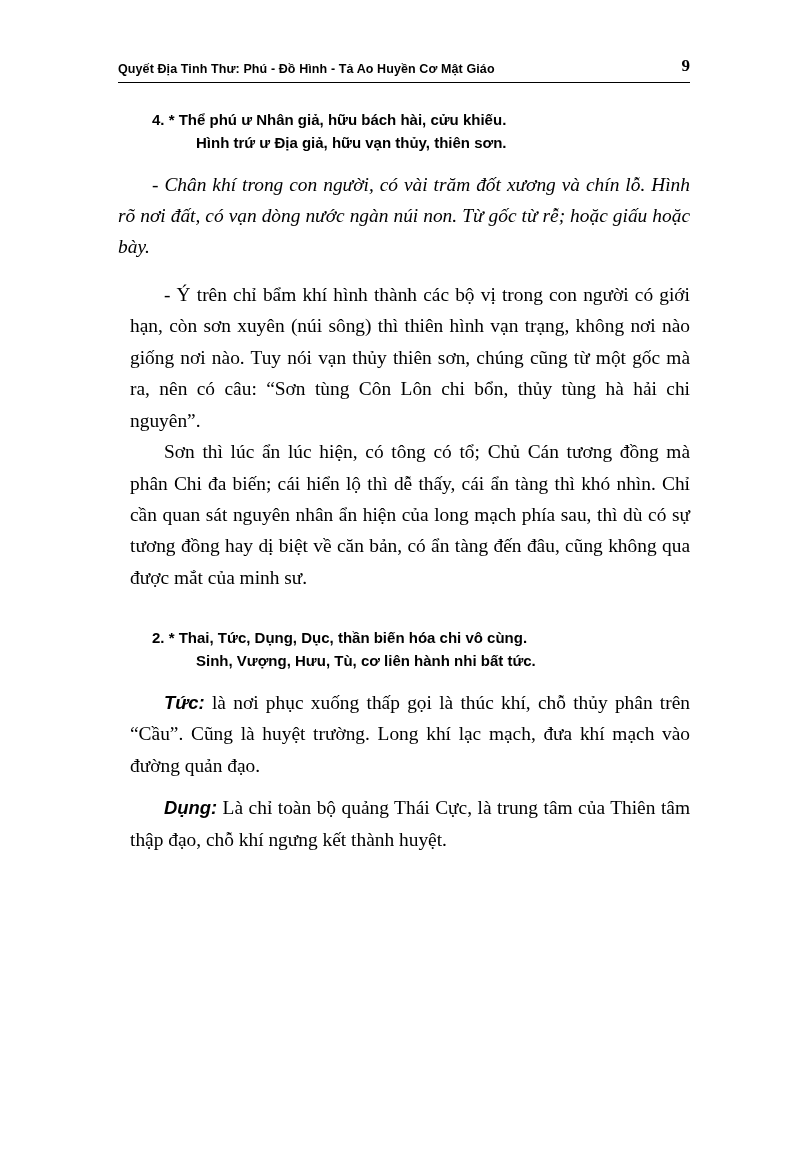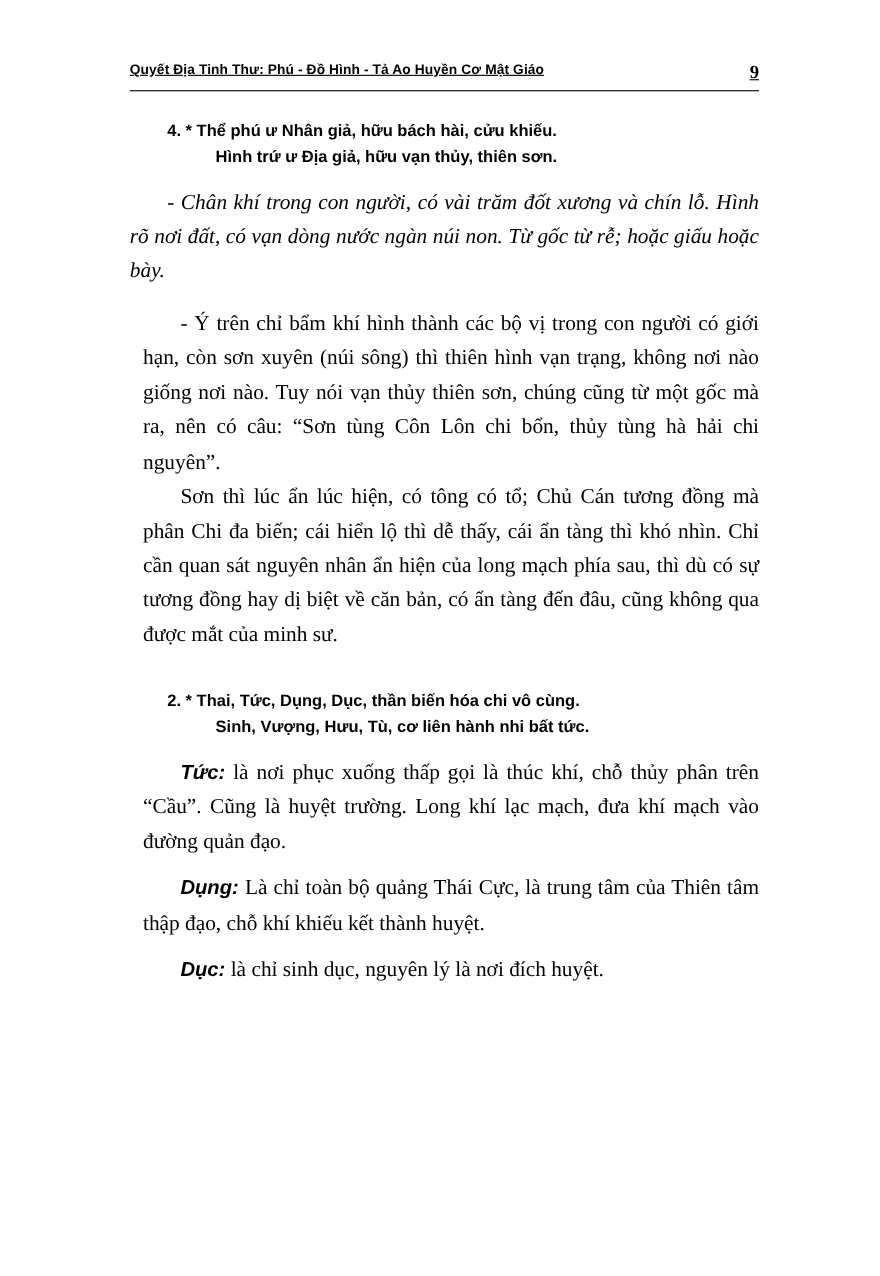--- a/index.html
+++ b/index.html
@@ -13,26 +13,25 @@
     overflow: hidden;
   }
   .page {
     position: relative;
     width: 800px;
     height: 1160px;
     padding: 56px 96px 40px 96px;
   }
   .header {
     display: flex;
-    align-items: flex-start;
+    align-items: flex-end;
     justify-content: space-between;
     font-family: "Liberation Sans", sans-serif;
     font-weight: bold;
     padding: 0 14px 0 22px;
-    text-decoration: underline;
   }
   .header-title {
     font-size: 12.5px;
     letter-spacing: 0.1px;
     white-space: nowrap;
   }
   .header-page {
     font-size: 17px;
     font-family: "Liberation Serif", serif;
     font-weight: bold;
@@ -107,21 +106,18 @@
       <p class="verse verse-l2">Sinh, Vượng, Hưu, Tù, cơ liên hành nhi bất tức.</p>
     </div>
 
 
 
     <p class="para gap-sm">
       <span class="term">Tức:</span><span> là nơi phục xuống thấp gọi là thúc khí, chỗ thủy phân trên “Cầu”. Cũng là huyệt trường. Long khí lạc mạch, đưa khí mạch vào đường quản đạo.</span>
     </p>
 
     <p class="para gap-sm">
-      <span class="term">Dụng:</span><span> Là chỉ toàn bộ quảng Thái Cực, là trung tâm của Thiên tâm thập đạo, chỗ khí khiếu kết thành huyệt.</span>
+      <span class="term">Dụng:</span><span> Là chỉ toàn bộ quảng Thái Cực, là trung tâm của Thiên tâm thập đạo, chỗ khí ngưng kết thành huyệt.</span>
     </p>
 
-    <p class="para gap-sm">
-      <span class="term">Dục:</span><span> là chỉ sinh dục, nguyên lý là nơi đích huyệt.</span>
-    </p>
 
   </div>
 </div>
 
 </body></html>

